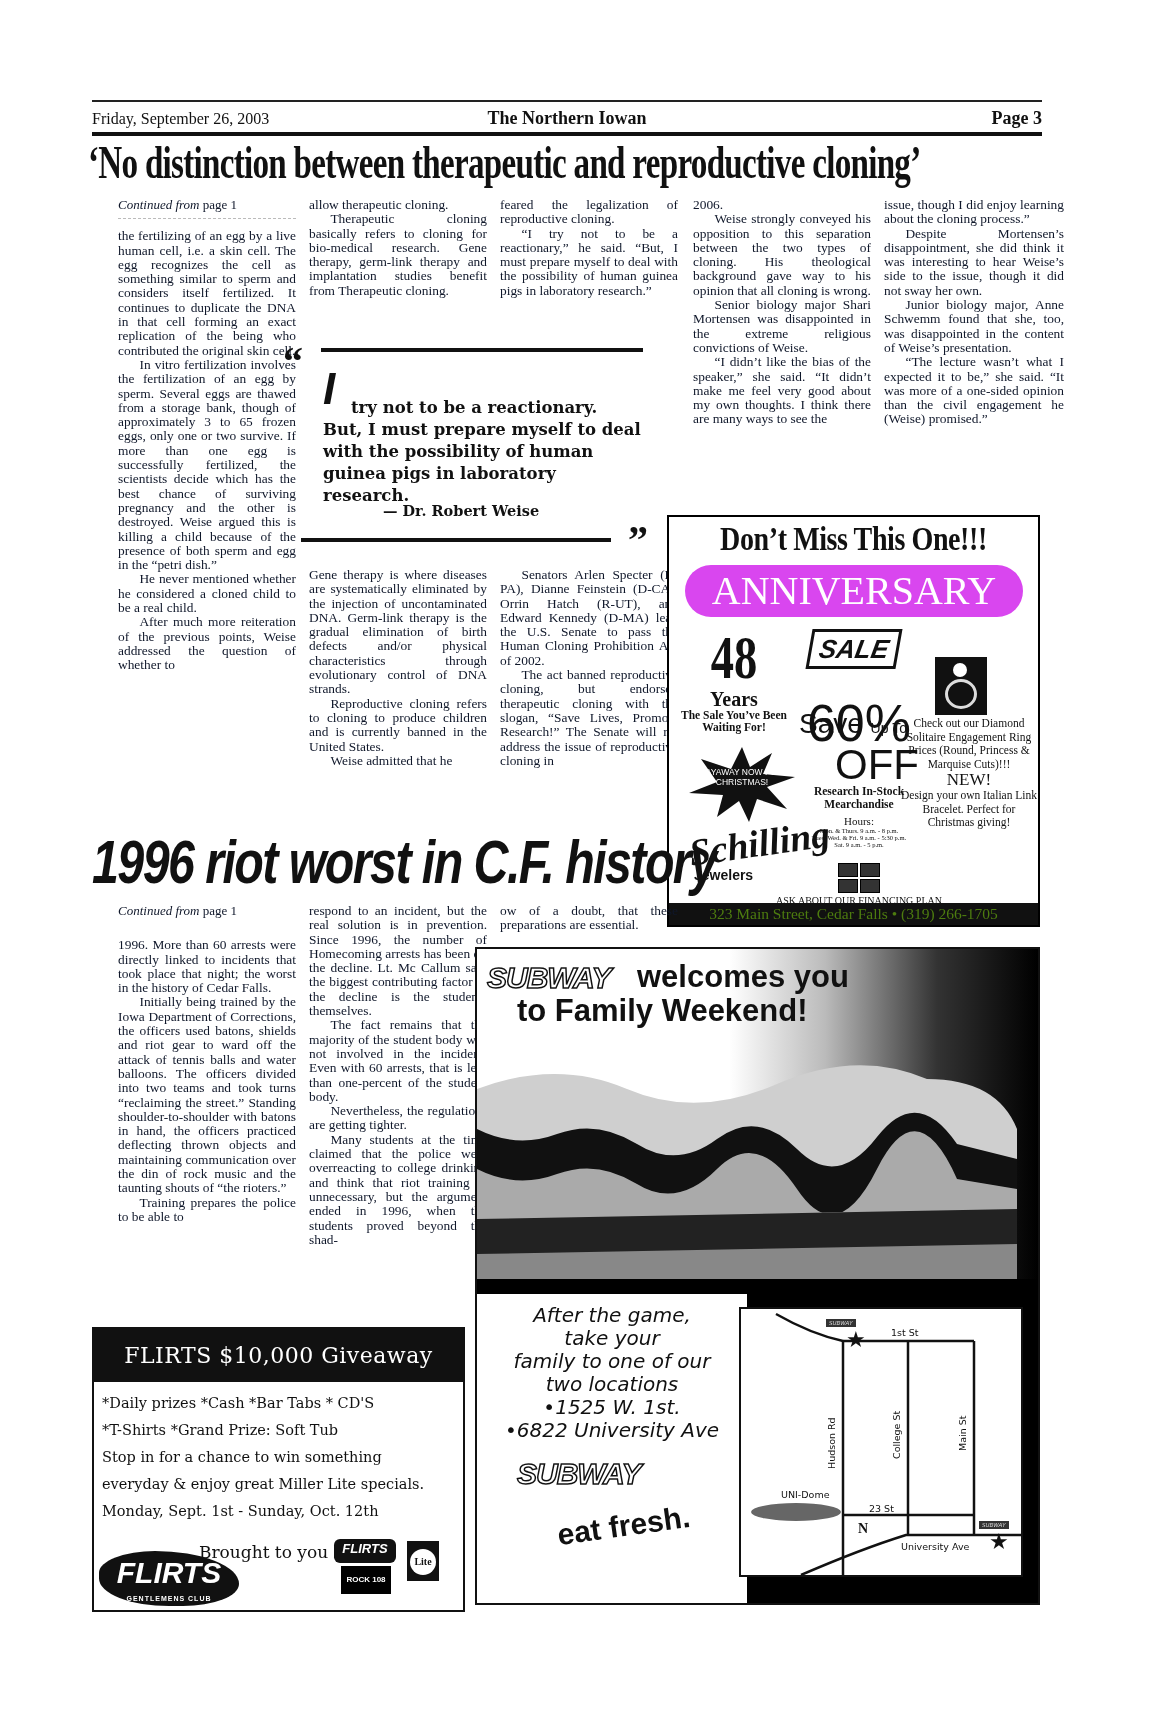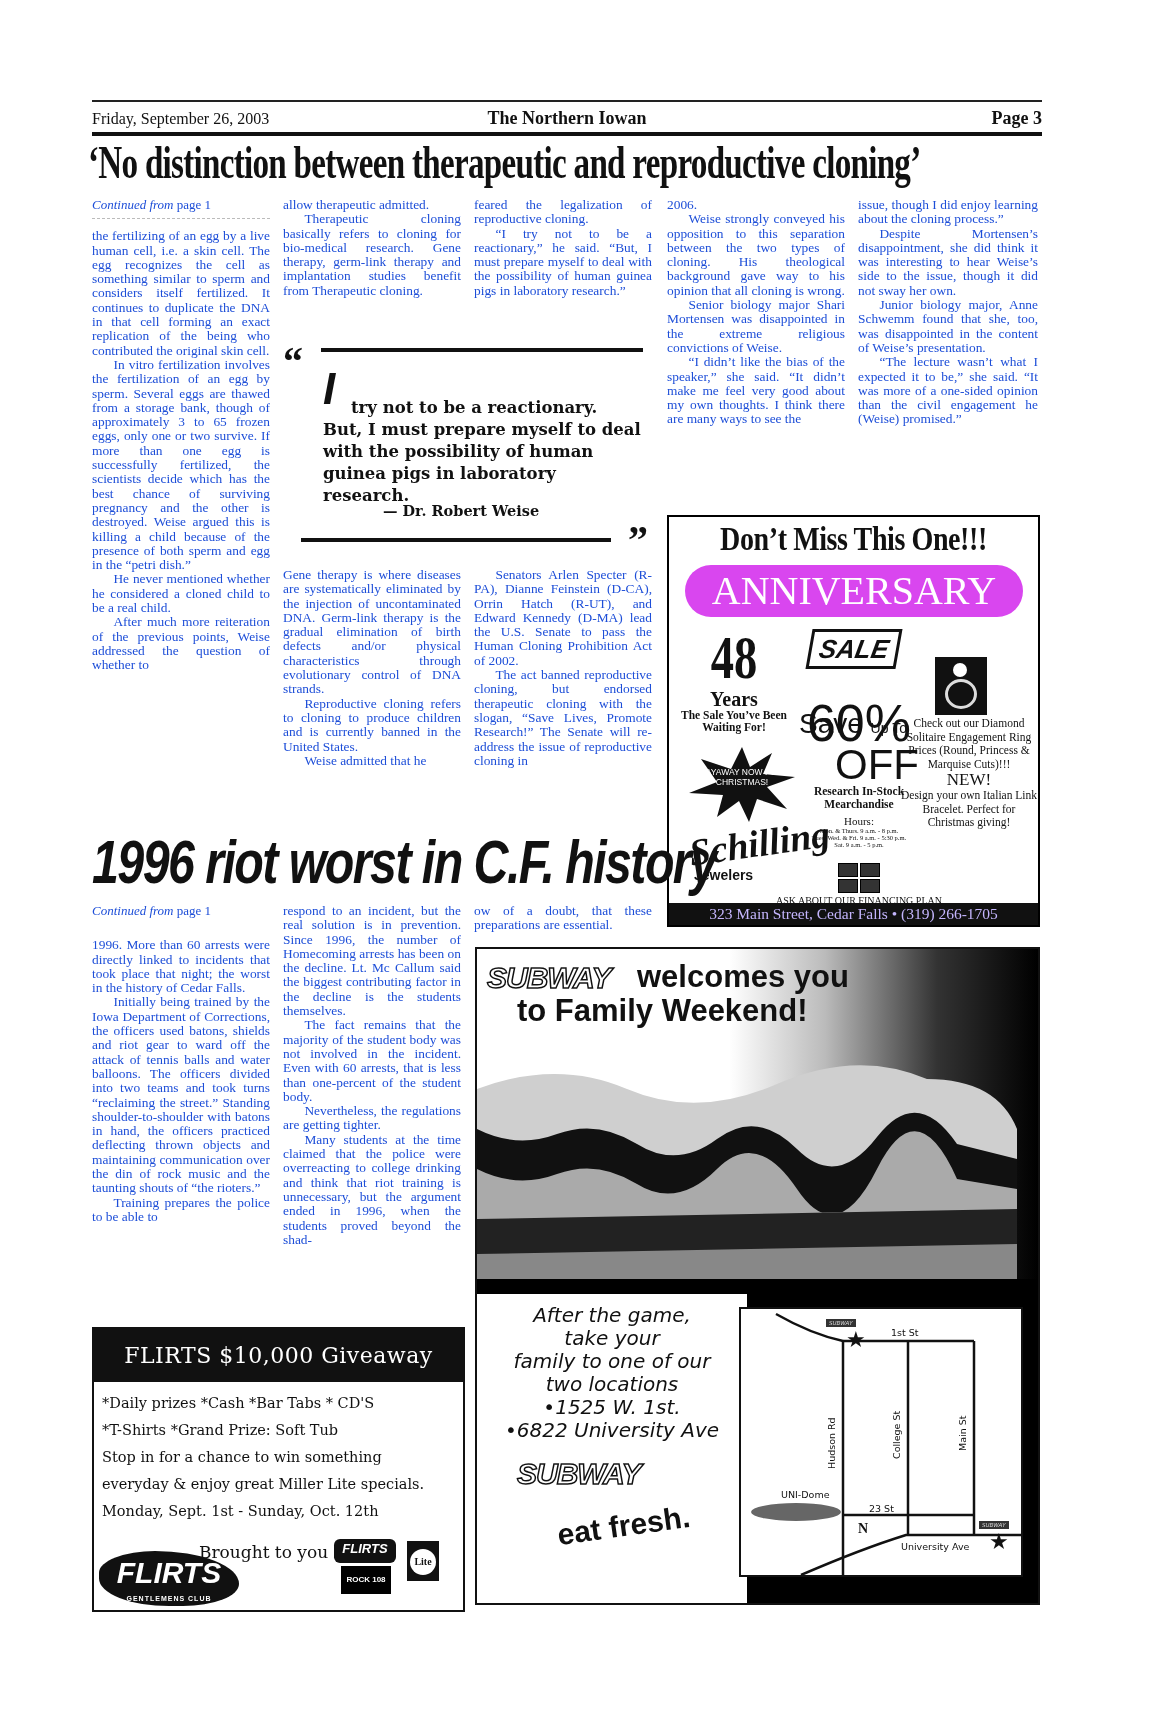--- a/index.html
+++ b/index.html
@@ -9,21 +9,21 @@
   .rule-thick { position: absolute; left: 92px; width: 950px; height: 4px; background: #111; }
   .masthead { position: absolute; top: 110px; left: 92px; width: 950px; height: 22px;
               font-family: "Liberation Serif", serif; font-size: 16px; }
   .masthead .date { position: absolute; left: 0; top: 0; }
   .masthead .pub { position: absolute; left: 0; right: 0; text-align: center; font-weight: bold; font-size: 18px; top: -2px; }
   .masthead .page { position: absolute; right: 0; top: -2px; font-weight: bold; font-size: 18px; }
   .headline { position: absolute; left: 88px; top: 136px; width: 960px; height: 56px;
               font-family: "Liberation Serif", serif; font-weight: bold; font-size: 46px;
               letter-spacing: -1px; white-space: nowrap; transform: scaleX(0.72); transform-origin: left top; }
   .col { position: absolute; font-family: "Liberation Serif", serif; font-size: 13.4px; line-height: 14.3px;
-         text-align: justify; color: #1d4ed8; }
+         text-align: justify; color: #0f172a; margin-left: 26px; }
   .col p { text-indent: 1.6em; }
   .col p.noind { text-indent: 0; }
   .cont { font-family: "Liberation Serif", serif; font-size: 13px; border-bottom: 1px dashed #bbb; padding-bottom: 6px; margin-bottom: 10px; }
   .cont i { font-style: italic; }
   .pull { position: absolute; left: 283px; top: 342px; width: 365px; height: 200px; }
   .pull .bar-top { position: absolute; left: 38px; top: 6px; width: 322px; height: 4px; background: #111; }
   .pull .bar-bot { position: absolute; left: 18px; top: 196px; width: 310px; height: 4px; background: #111; }
   .pull .q-open { position: absolute; left: 0; top: 0; font-size: 40px; font-weight: bold; font-family: "Liberation Serif", serif; line-height: 40px; }
   .pull .q-close { position: absolute; right: 0; top: 178px; font-size: 40px; font-weight: bold; font-family: "Liberation Serif", serif; line-height: 40px; }
   .pull .bigI { position: absolute; left: 40px; top: 22px; font-size: 44px; font-weight: bold; font-style: italic; font-family: "Liberation Sans", sans-serif; }
@@ -59,21 +59,21 @@
   .ad-schilling .hours .h-line { font-size: 6.5px; line-height: 7px; }
   .ad-schilling .cards { position: absolute; left: 169px; top: 346px; width: 42px; height: 30px; display: grid; grid-template-columns: 1fr 1fr; gap: 2px; }
   .ad-schilling .cards div { background: #333; border: 1px solid #000; }
   .ad-schilling .ring { position: absolute; left: 266px; top: 140px; width: 52px; height: 58px; background: #111; }
   .ad-schilling .ring-circle { position: absolute; left: 276px; top: 162px; width: 32px; height: 30px; border: 3px solid #ddd; border-radius: 50%; }
   .ad-schilling .ring-gem { position: absolute; left: 284px; top: 146px; width: 14px; height: 14px; background: #fff; border-radius: 50%; }
   .ad-schilling .right-text { position: absolute; left: 230px; top: 200px; width: 140px; text-align: center; font-family: "Liberation Serif", serif; font-size: 11.5px; line-height: 13.5px; }
   .ad-schilling .right-text .new { font-size: 17px; line-height: 18px; }
   .ad-schilling .financing { position: absolute; left: 40px; top: 378px; width: 300px; text-align: center; font-family: "Liberation Serif", serif; font-size: 10px; line-height: 12px; }
   .ad-schilling .financing small { font-size: 8.5px; }
-  .ad-schilling .address { position: absolute; left: 0; right: 0; bottom: 0; height: 22px; background: #111; color: #c4b5fd; text-align: center; font-family: "Liberation Serif", serif; font-size: 15.5px; line-height: 22px; }
+  .ad-schilling .address { position: absolute; left: 0; right: 0; bottom: 0; height: 22px; background: #111; color: #4d7c0f; text-align: center; font-family: "Liberation Serif", serif; font-size: 15.5px; line-height: 22px; }
 
   
   .ad-subway { position: absolute; left: 475px; top: 947px; width: 565px; height: 658px; border: 2px solid #111; overflow: hidden;
                background: linear-gradient(90deg, #fff 0%, #fff 45%, #bbb 62%, #333 82%, #000 100%); }
   .ad-subway .logo-wrap { position: absolute; left: 10px; top: 12px; width: 150px; height: 38px; }
   .ad-subway .logo-txt { font-family: "Liberation Sans", sans-serif; font-weight: bold; font-style: italic; font-size: 30px; letter-spacing: -1px; -webkit-text-stroke: 1.5px #111; color: #fff; }
   .ad-subway .welcome1 { position: absolute; left: 160px; top: 10px; font-family: "Liberation Sans", sans-serif; font-weight: bold; font-size: 31px; line-height: 36px; }
   .ad-subway .welcome2 { position: absolute; left: 40px; top: 44px; font-family: "Liberation Sans", sans-serif; font-weight: bold; font-size: 31px; line-height: 36px; }
   .ad-subway .sandwich { position: absolute; left: 0; top: 100px; width: 565px; height: 250px; }
   .ad-subway .lower { position: absolute; left: 0; top: 330px; width: 565px; height: 328px; background: #000; }
@@ -118,21 +118,21 @@
     <i>Continued from</i>
     <span>page 1</span>
   </div>
   <p class="noind">the fertilizing of an egg by a live human cell, i.e. a skin cell. The egg recognizes the cell as something similar to sperm and considers itself fertilized. It continues to duplicate the DNA in that cell forming an exact replication of the being who contributed the original skin cell.</p>
   <p>In vitro fertilization involves the fertilization of an egg by sperm. Several eggs are thawed from a storage bank, though of approximately 3 to 65 frozen eggs, only one or two survive. If more than one egg is successfully fertilized, the scientists decide which has the best chance of surviving pregnancy and the other is destroyed. Weise argued this is killing a child because of the presence of both sperm and egg in the “petri dish.”</p>
   <p>He never mentioned whether he considered a cloned child to be a real child.</p>
   <p>After much more reiteration of the previous points, Weise addressed the question of whether to</p>
 </div>
 
 <div class="col" style="left:283px; top:198px; width:178px;">
-  <p class="noind">allow therapeutic admitted.</p>
+  <p class="noind">allow therapeutic cloning.</p>
   <p>Therapeutic cloning basically refers to cloning for bio-medical research. Gene therapy, germ-link therapy and implantation studies benefit from Therapeutic cloning.</p>
 </div>
 
 <div class="col" style="left:474px; top:198px; width:178px;">
   <p class="noind">feared the legalization of reproductive cloning.</p>
   <p>“I try not to be a reactionary,” he said. “But, I must prepare myself to deal with the possibility of human guinea pigs in laboratory research.”</p>
 </div>
 
 <div class="pull">
   <div class="bar-top"></div>

